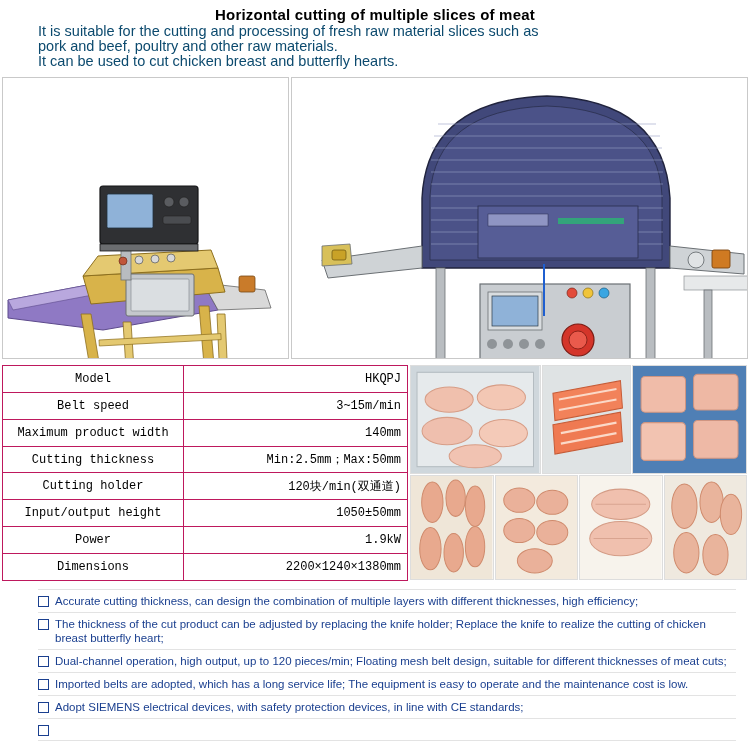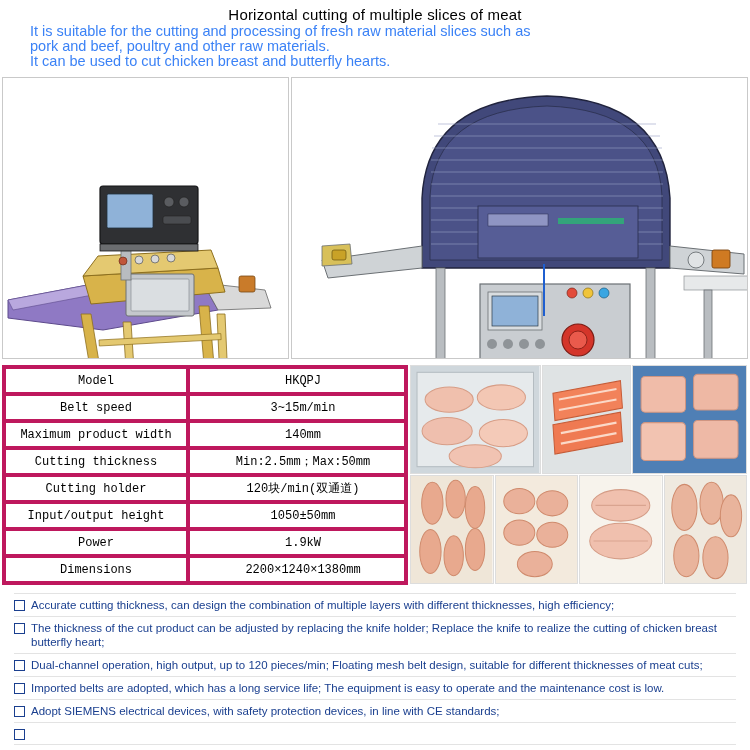--- a/index.html
+++ b/index.html
@@ -11,29 +11,29 @@
     overflow:hidden;
     position:relative;
   }
   .page{width:750px;height:750px;position:relative;}
 
   
   .header{padding:4px 0 2px 0;}
   .title{
     text-align:center;
     font-size:15px;
-    font-weight:normal;
+    font-weight:bold;
     letter-spacing:.2px;
     margin:2px 0 1px 0;
   }
   .subline{
     font-size:14.5px;
     line-height:15px;
-    padding-left:30px;
-    color:#3b82f6;
+    padding-left:38px;
+    color:#0c4a6e;
     white-space:nowrap;
   }
 
   
   .photos{
     display:flex;
     gap:2px;
     padding:0 2px;
     margin-top:6px;
   }
@@ -47,28 +47,28 @@
   .photo.right{width:455px;height:280px;}
 
   
   .midrow{display:flex;margin-top:6px;padding:0 2px;}
   table.spec{
     border-collapse:collapse;
     width:406px;
     font-size:12.5px;
   }
   table.spec td{
-    border:4px solid #be185d;
+    border:1px solid #be185d;
     height:23px;
     padding:0 6px;
     font-family:"Liberation Mono", monospace;
     font-size:12px;
   }
   table.spec td.k{width:168px;text-align:center;}
-  table.spec td.v{text-align:center;padding-left:18px;}
+  table.spec td.v{text-align:right;padding-left:18px;}
 
   .gallery{
     width:338px;
     display:flex;
     flex-direction:column;
     margin-left:2px;
   }
   .grow{display:flex;flex:1;}
   .gcell{
     flex:1;
@@ -84,20 +84,21 @@
     padding:0 14px;
     font-size:11.5px;
     color:#1a3f8f;
   }
   .bullet{
     display:flex;
     align-items:flex-start;
     padding:4px 0 4px 0;
     border-bottom:1px solid #e3e3e3;
     line-height:14px;
+    margin-left:24px;
   }
   .bullet:first-child{border-top:1px solid #e3e3e3;}
   .chk{
     width:9px;height:9px;
     border:1px solid #1a3f8f;
     margin:2px 6px 0 0;
     flex:0 0 auto;
   }
   .btxt{flex:1;}
 </style>

